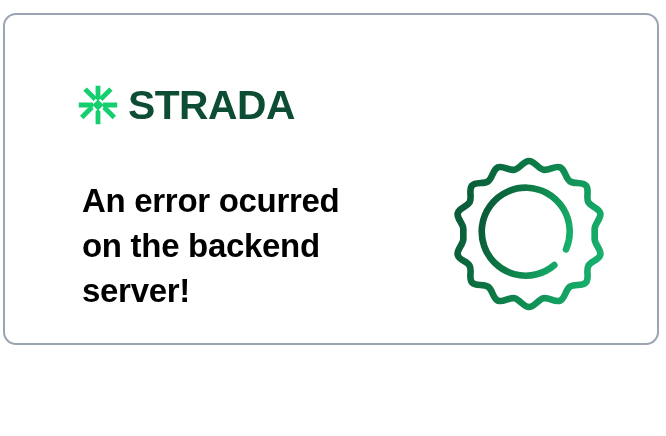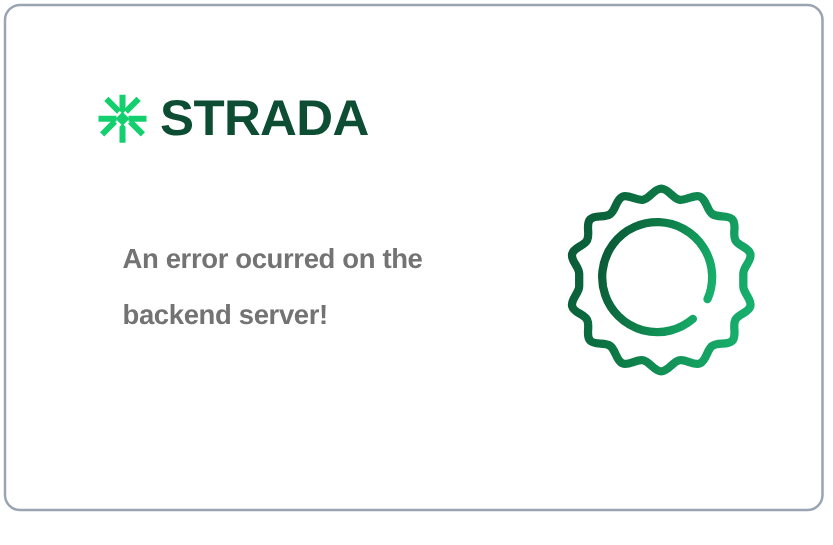--- a/index.html
+++ b/index.html
@@ -10,23 +10,23 @@
   body {
     width: 666px;
     height: 436px;
     font-family: "Liberation Sans", sans-serif;
     -webkit-font-smoothing: antialiased;
   }
 
   #error-card {
     position: absolute;
     left: 3px;
-    top: 3px;
+    top: 13px;
     width: 656px;
-    height: 406px;
+    height: 332px;
     box-sizing: border-box;
     background: #ffffff;
     border: 2px solid #9ba4b2;
     border-radius: 13px;
     overflow: hidden;
   }
 
   
   #brand-lockup {
     position: absolute;
@@ -53,27 +53,27 @@
     transform: scaleX(1.02);
     transform-origin: left center;
   }
 
   
   #error-heading {
     position: absolute;
     left: 77px;
     top: 163px;
     width: 300px;
-    margin: 16px;
+    margin: 0;
     font-family: "Liberation Sans", sans-serif;
-    font-size: 22px;
+    font-size: 33px;
     font-weight: 700;
     line-height: 45px;
     letter-spacing: -0.3px;
-    color: #737373;
+    color: #000000;
   }
 
   
   #gear-illustration {
     position: absolute;
     left: 441px;
     top: 136px;
     width: 166px;
     height: 166px;
     display: block;

